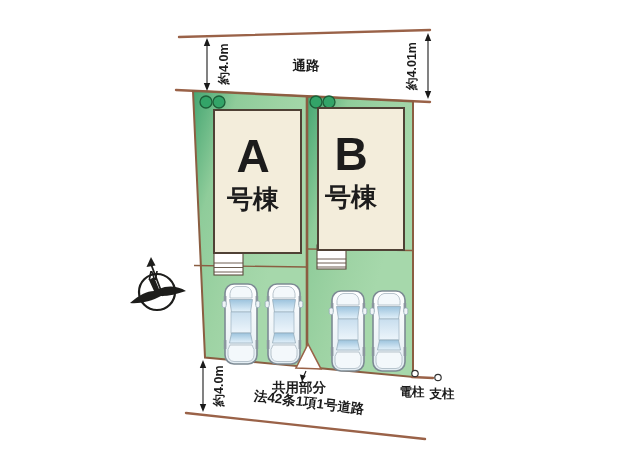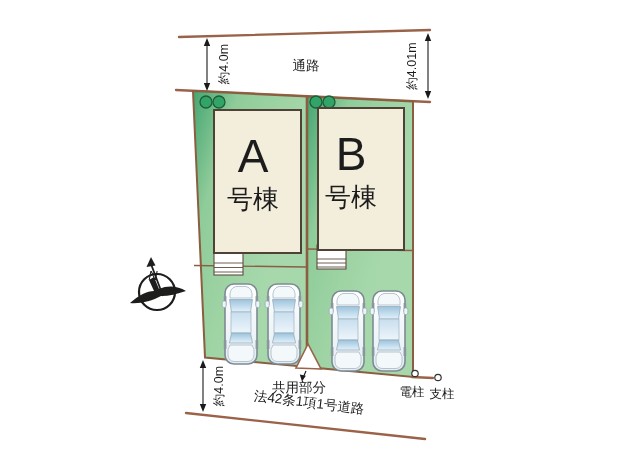--- a/index.html
+++ b/index.html
@@ -1,18 +1,19 @@
 <!DOCTYPE html>
 <html><head>
 <meta charset="utf-8">
 <style>
   html,body{margin:0;padding:0;background:#ffffff;}
   .canvas{
     position:relative;width:620px;height:465px;background:#a21caf;overflow:hidden;
     font-family:"Liberation Sans","DejaVu Sans",sans-serif;
+    font-weight:bold;
   }
   svg{display:block;}
   svg text{fill:#1c1c1c;font-family:"Liberation Sans","DejaVu Sans",sans-serif;}
   .boundary{stroke:#9a6248;stroke-width:2.4;fill:none;stroke-linecap:round;}
   .boundary-thin{stroke:#8b5e42;stroke-width:1.4;fill:none;}
   .lot{stroke:#8b5e42;stroke-width:2;}
   .dim{stroke:#1a1a1a;stroke-width:1.1;fill:none;}
   .dim-head{fill:#1a1a1a;stroke:none;}
   .jp{font-size:13.5px;}
   .jp-small{font-size:12.5px;}

